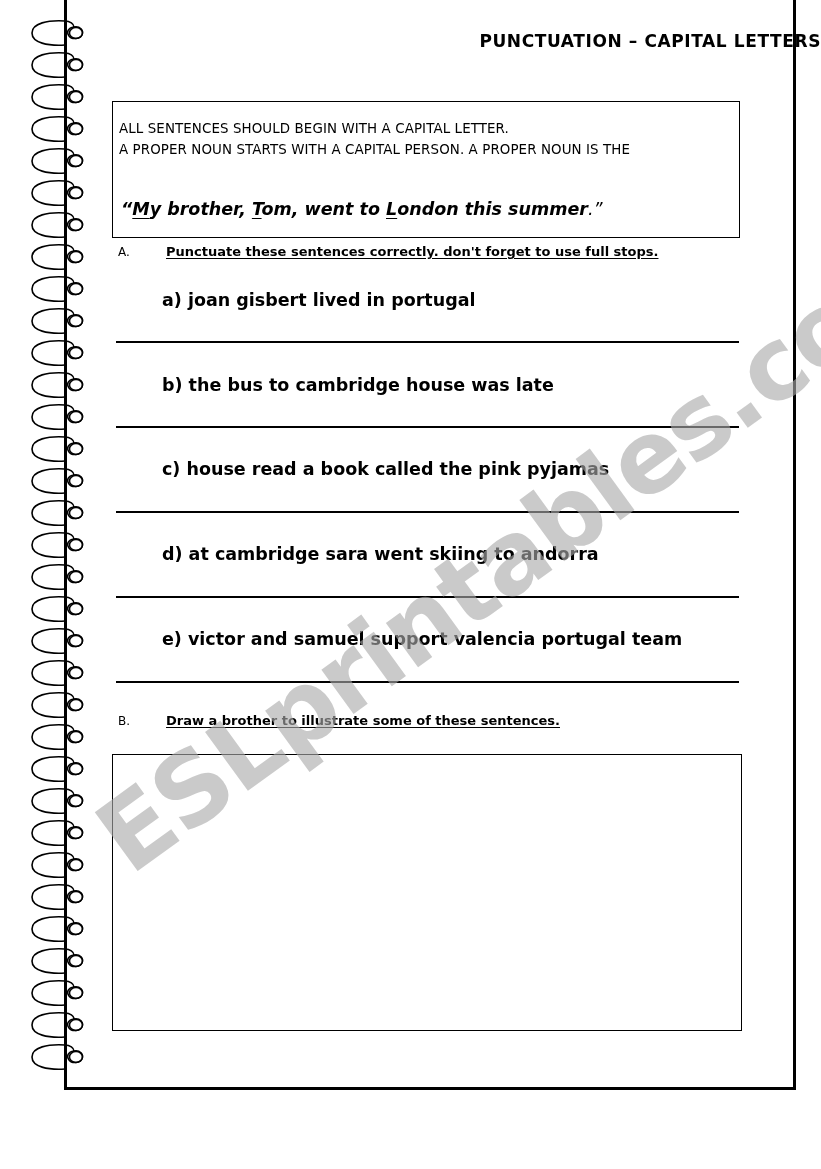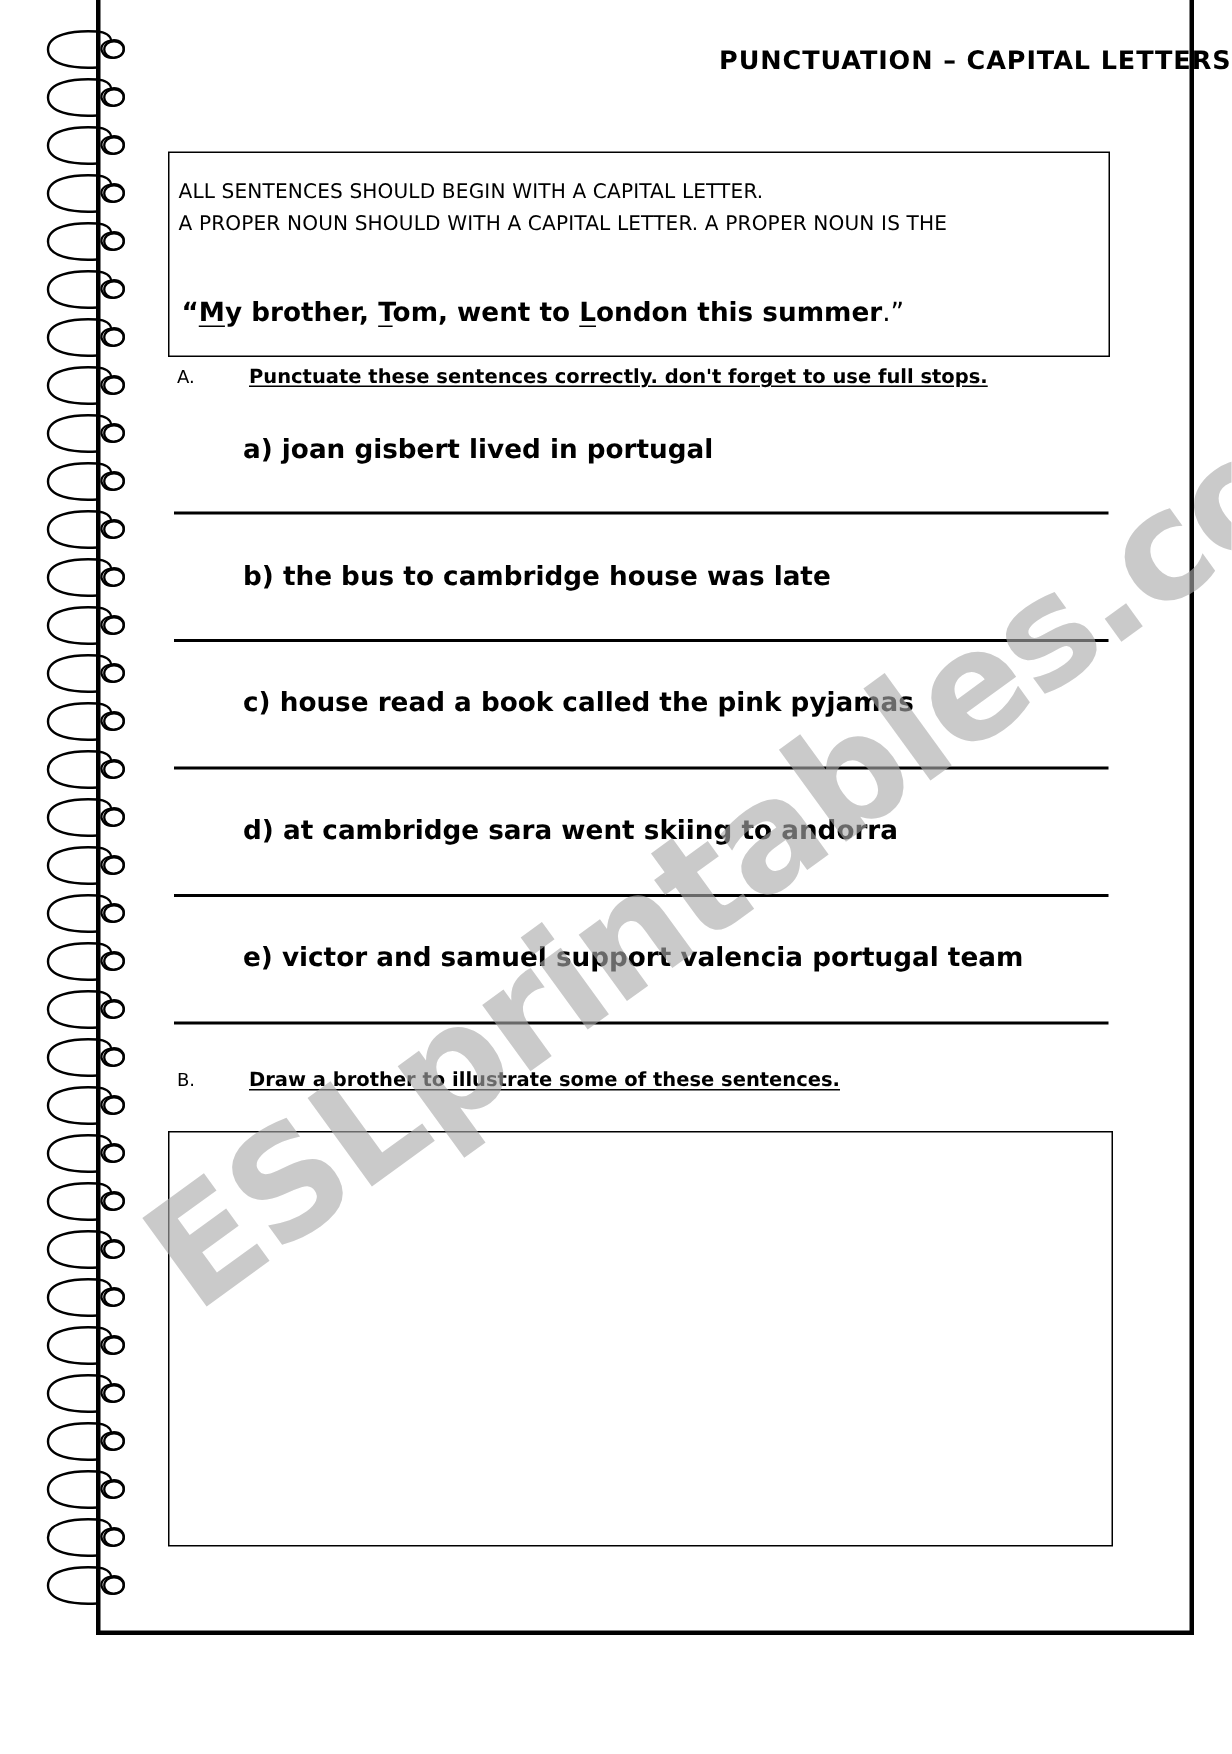--- a/index.html
+++ b/index.html
@@ -65,20 +65,21 @@
       left: 6px;
       font-size: 13.4px;
       letter-spacing: 0.1px;
       white-space: nowrap;
     }
     .example {
       position: absolute;
       left: 8px;
       top: 97px;
       font-size: 17.5px;
+      font-style: italic;
       font-weight: bold;
       white-space: nowrap;
     }
     .example u { text-decoration: underline; text-underline-offset: 3px; }
     .example .tail { font-weight: normal; }
     .section-head {
       position: absolute;
       left: 118px;
       font-size: 13px;
       font-weight: bold;
@@ -306,21 +307,21 @@
       <ellipse cx="48" cy="14" rx="6.5" ry="5.5" fill="none" stroke="#000" stroke-width="1.5"></ellipse>
     </svg>
   </div>
 
 <div class="page-border"></div>
 
 <div class="title">PUNCTUATION – CAPITAL LETTERS</div>
 
 <div class="rule-box">
   <div class="rule-line" style="top:19px">ALL SENTENCES SHOULD BEGIN WITH A CAPITAL LETTER.</div>
-  <div class="rule-line" style="top:40px">A PROPER NOUN SHOULD WITH A CAPITAL LETTER. A PROPER NOUN IS THE</div>
+  <div class="rule-line" style="top:40px">A PROPER NOUN STARTS WITH A CAPITAL PERSON. A PROPER NOUN IS THE</div>
   <div class="example"><span>“</span><u>M</u><span>y brother, </span><u>T</u><span>om, went to </span><u>L</u><span>ondon this summer</span><span class="tail">.”</span></div>
 </div>
 
 <div class="section-head" style="top:244px">
   <span class="section-letter">A.</span><span class="section-instr">Punctuate these sentences correctly. don't forget to use full stops.</span>
 </div>
 
 <div class="question" style="top:290px">a) joan gisbert lived in portugal</div>
 <div class="answer-line" style="top:341px"></div>
 

